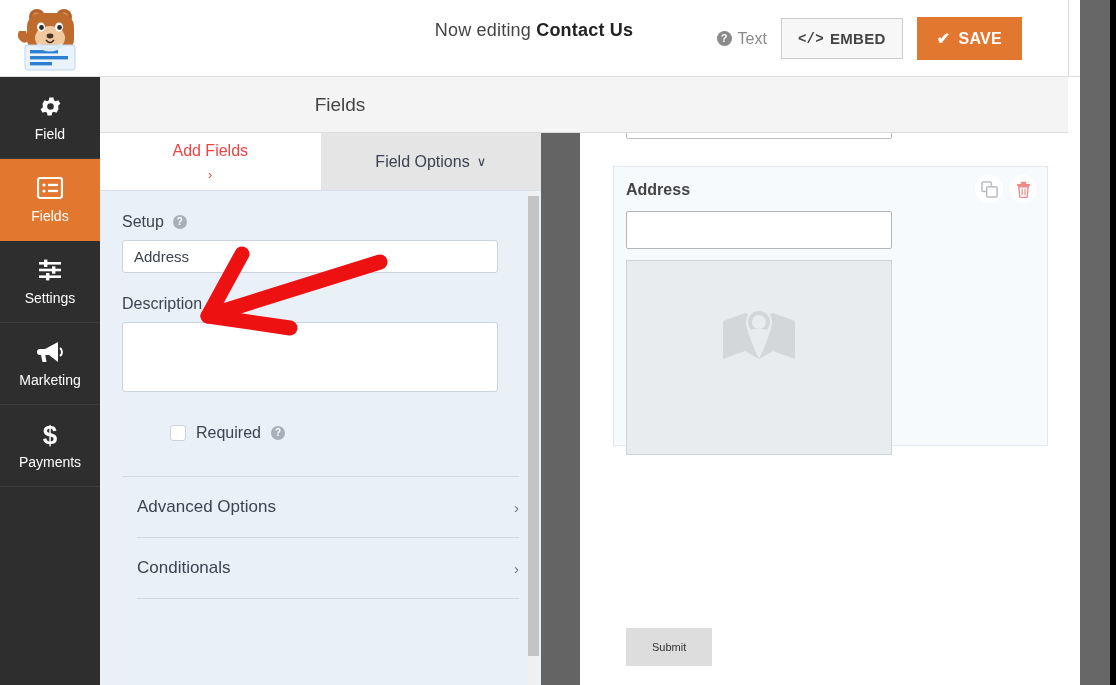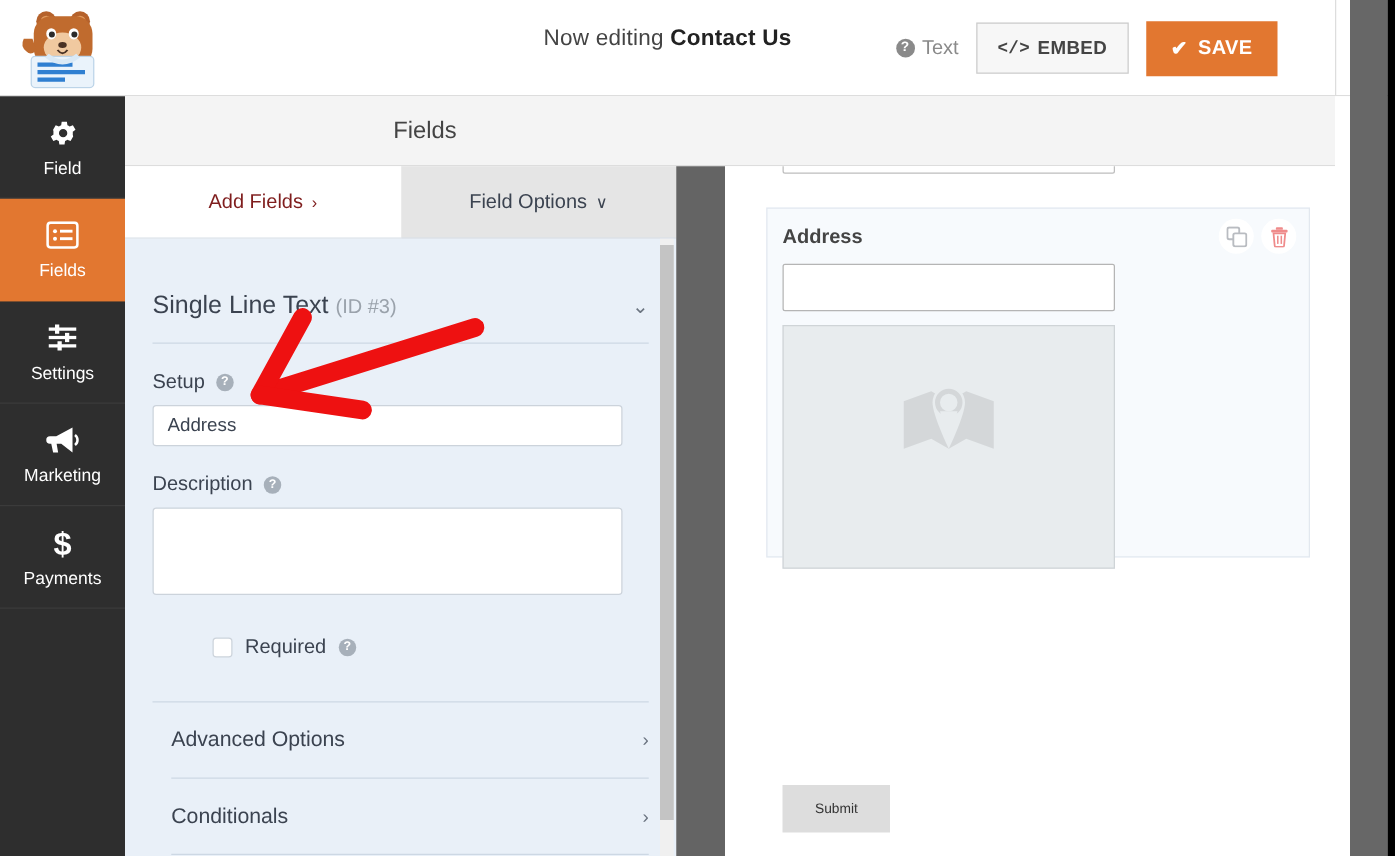--- a/index.html
+++ b/index.html
@@ -80,21 +80,21 @@
 
   
   .tabs{
     position:absolute; left:100px; top:133px; width:441px; height:58px;
     display:flex;
   }
   .tab{
     flex:1; display:flex; align-items:center; justify-content:center; gap:7px;
     font-size:16px; cursor:pointer; border-bottom:1px solid #d8dfe8;
   }
-  .tab.inactive{ background:#fff; color:#7f1d1d; }
+  .tab.inactive{ background:#fff; color:#ef4444;flex-direction:column; }
   .tab.active{ background:#e5e5e5; color:#3b4350; }
   .chev{ font-size:13px; }
 
   
   .opt-panel{
     position:absolute; left:100px; top:191px; width:441px; height:494px;
     background:#e9f0f8; overflow:hidden;
   }
   .opt-inner{ padding:0 22px; }
   .field-title-row{
@@ -331,27 +331,20 @@
     </div>
     <div class="tab active">
       <span>Field Options</span>
       <span class="chev">∨</span>
     </div>
   </div>
 
   <div class="opt-panel">
     <div class="opt-inner">
 
-      <div class="field-title-row">
-        <div class="field-title">
-          <span>Single Line Text</span>
-          <span class="idnum">(ID #3)</span>
-        </div>
-        <span class="field-chev">⌄</span>
-      </div>
 
       <div class="opt-label">
         <span>Setup</span>
         <span class="qmark">?</span>
       </div>
       <input class="text-input" type="text" value="Address" style="">
 
       <div class="opt-label">
         <span>Description</span>
         <span class="qmark">?</span>

